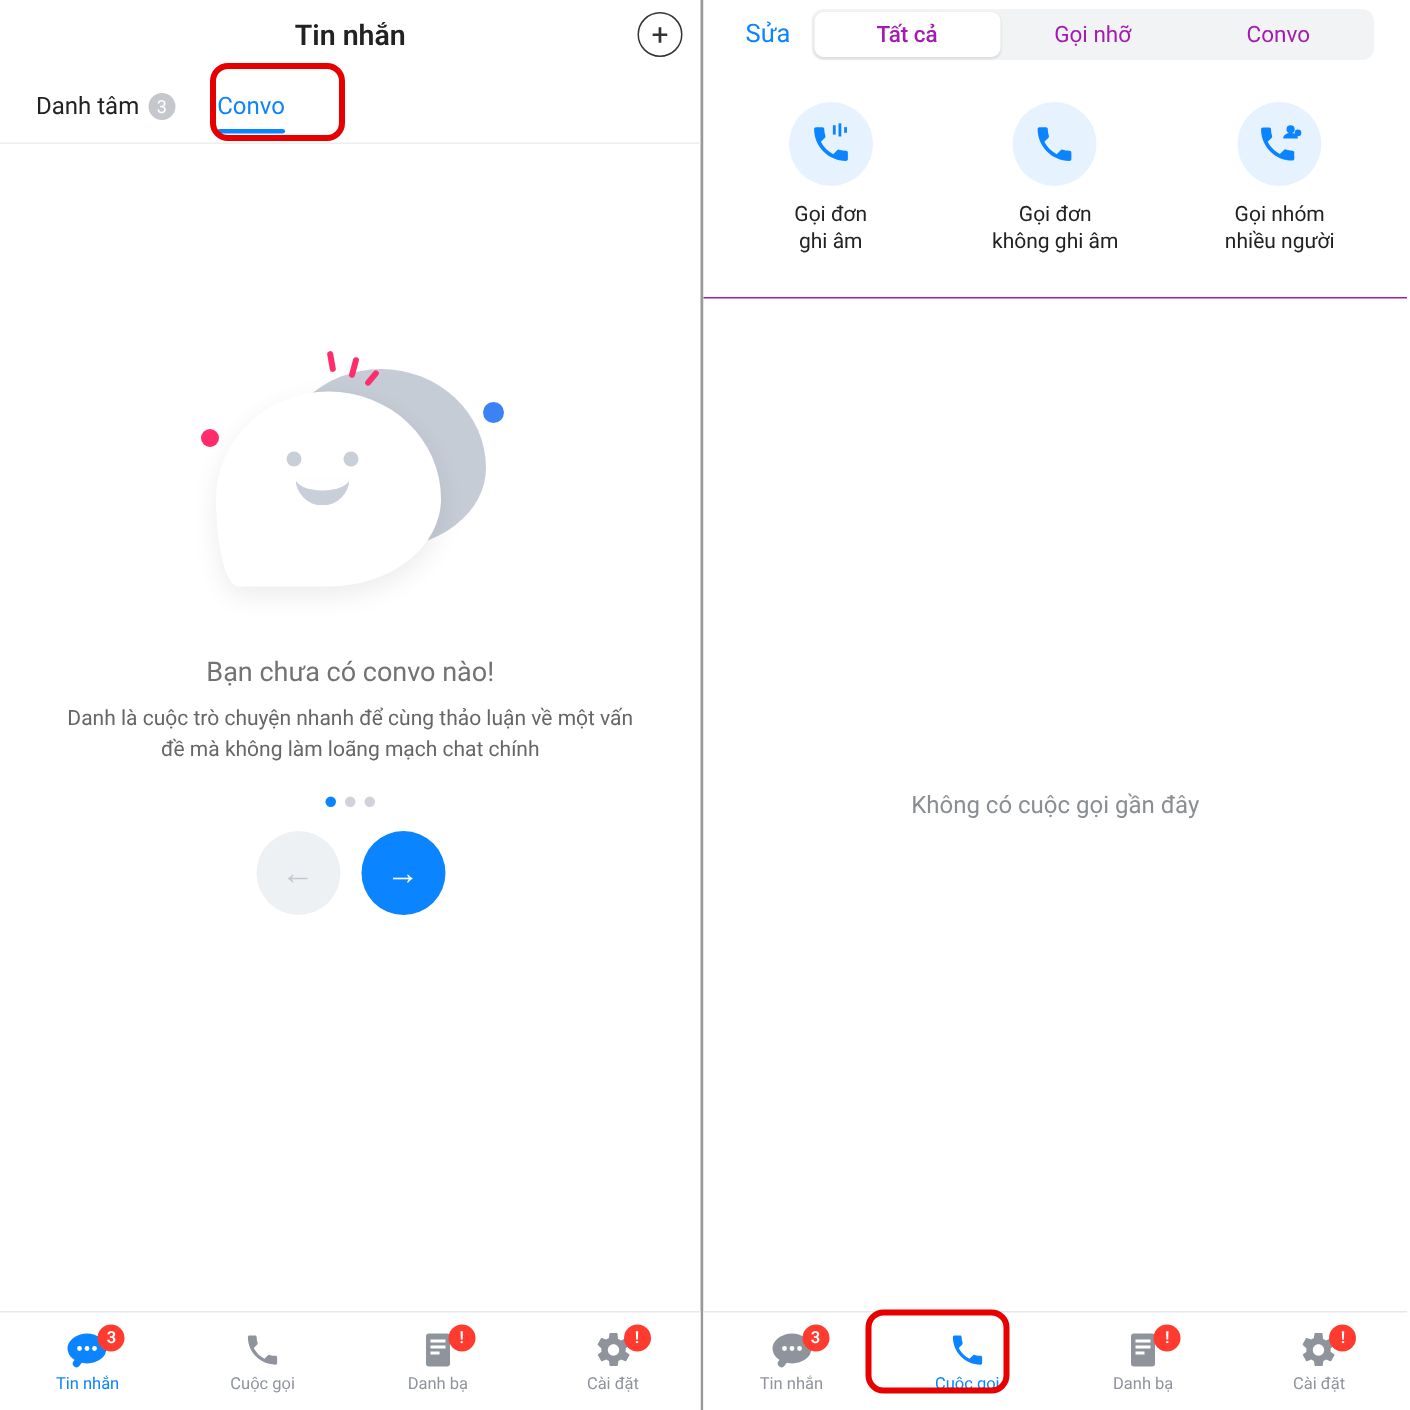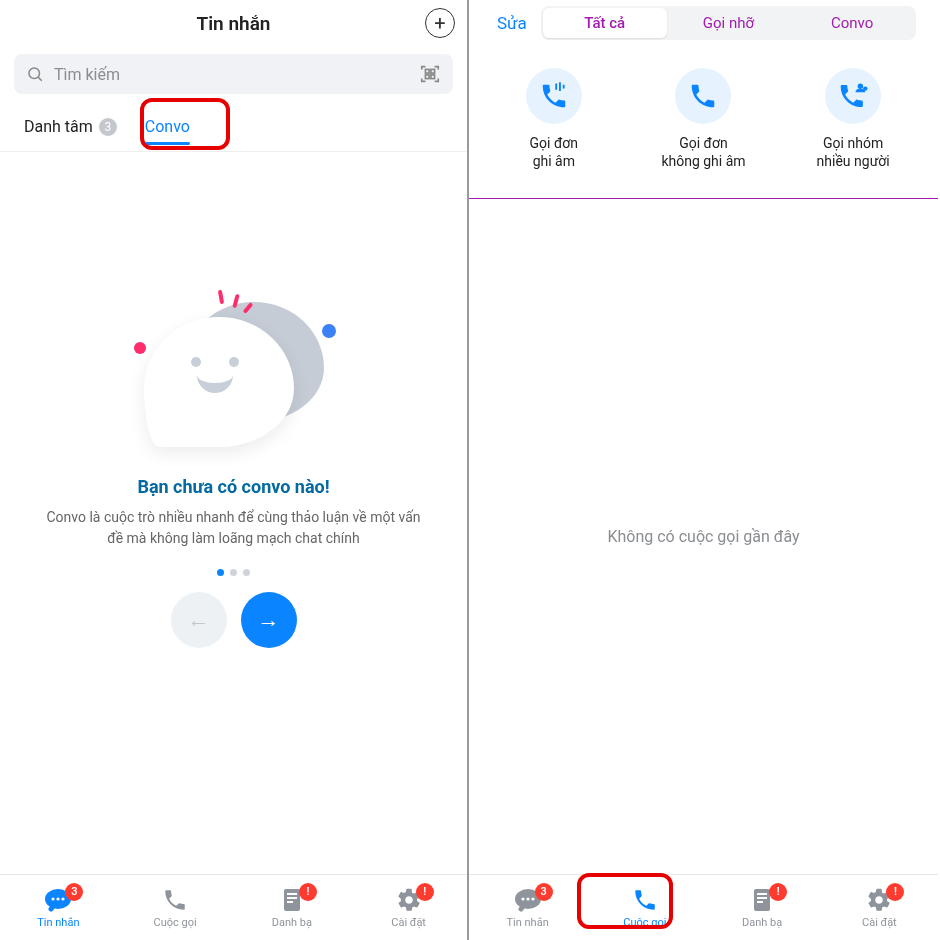--- a/index.html
+++ b/index.html
@@ -37,21 +37,21 @@
 .eye{position:absolute;width:10px;height:10px;background:#c9cfd8;border-radius:50%;top:0}
 .eye.l{left:12px}.eye.r{left:50px}
 .mouth{position:absolute;left:18px;top:18px;width:36px;height:18px;border-bottom:10px solid #c9cfd8;border-radius:0 0 36px 36px}
 .spark{position:absolute;background:#ff2d6b;border-radius:2px}
 .spark.s1{top:28px;left:95px;width:4px;height:14px;transform:rotate(-10deg)}
 .spark.s2{top:32px;left:110px;width:4px;height:14px;transform:rotate(15deg)}
 .spark.s3{top:40px;left:122px;width:4px;height:12px;transform:rotate(40deg)}
 .dot-pink{position:absolute;top:80px;left:10px;width:12px;height:12px;background:#ff2d6b;border-radius:50%}
 .dot-blue{position:absolute;top:62px;right:8px;width:14px;height:14px;background:#3b82f6;border-radius:50%}
 
-.empty-title{margin-top:14px;font-size:18px;font-weight:700;color:#0369a1}
+.empty-title{margin-top:32px;font-size:18px;font-weight:400;color:#737373}
 .empty-sub{margin-top:10px;font-size:14px;color:#666;text-align:center;line-height:1.5;max-width:380px}
 
 .dots{margin-top:20px;display:flex;gap:6px}
 .dot{width:7px;height:7px;border-radius:50%;background:#d0d4da}
 .dot.on{background:#0a84ff}
 
 .arrows{margin-top:16px;display:flex;gap:14px}
 .arr-btn{width:56px;height:56px;border-radius:50%;display:flex;align-items:center;justify-content:center;font-size:22px;color:#fff}
 .arr-btn.prev{background:#eef1f4;color:#c3c8cf}
 .arr-btn.next{background:#0a84ff}
@@ -90,36 +90,20 @@
 <body>
 
 <div class="screen screen-left">
   <div class="hdr-left">
     <div class="hdr-title">Tin nhắn</div>
     <div class="hdr-compose">
       <span>+</span>
     </div>
   </div>
 
-  <div class="search-wrap">
-    <div class="search-bar">
-      <svg class="search-icon" viewBox="0 0 24 24" fill="none" stroke="currentColor" stroke-width="2">
-          <circle cx="11" cy="11" r="7"></circle>
-          <line x1="21" y1="21" x2="16.5" y2="16.5"></line>
-        </svg>
-      <span class="search-text">Tìm kiếm</span>
-      <svg class="qr-icon" viewBox="0 0 24 24" fill="none" stroke="currentColor" stroke-width="1.8">
-          <path d="M3 7V4h4M21 7V4h-4M3 17v3h4M21 17v3h-4"></path>
-          <rect x="7" y="7" width="4" height="4"></rect>
-          <rect x="13" y="7" width="4" height="4"></rect>
-          <rect x="7" y="13" width="4" height="4"></rect>
-          <rect x="13" y="13" width="4" height="4"></rect>
-        </svg>
-    </div>
-  </div>
 
   <div class="tabs-left" style="position:relative">
     <div class="tab-item">
       <span>Danh tâm</span>
       <span class="tab-badge">3</span>
     </div>
     <div class="tab-item active">
       <span>Convo</span>
       <div class="tab-underline"></div>
     </div>
@@ -135,21 +119,21 @@
         <div class="spark s3"></div>
       <div class="dot-pink"></div>
         <div class="dot-blue"></div>
       <div class="face">
           <div class="eye l"></div>
           <div class="eye r"></div>
           <div class="mouth"></div>
         </div>
     </div>
     <div class="empty-title">Bạn chưa có convo nào!</div>
-    <div class="empty-sub">Convo là cuộc trò nhiều nhanh để cùng thảo luận về một vấn đề mà không làm loãng mạch chat chính</div>
+    <div class="empty-sub">Danh là cuộc trò chuyện nhanh để cùng thảo luận về một vấn đề mà không làm loãng mạch chat chính</div>
     <div class="dots">
       <div class="dot on"></div>
       <div class="dot"></div>
       <div class="dot"></div>
     </div>
     <div class="arrows">
       <div class="arr-btn prev">
         <span>←</span>
       </div>
       <div class="arr-btn next">

